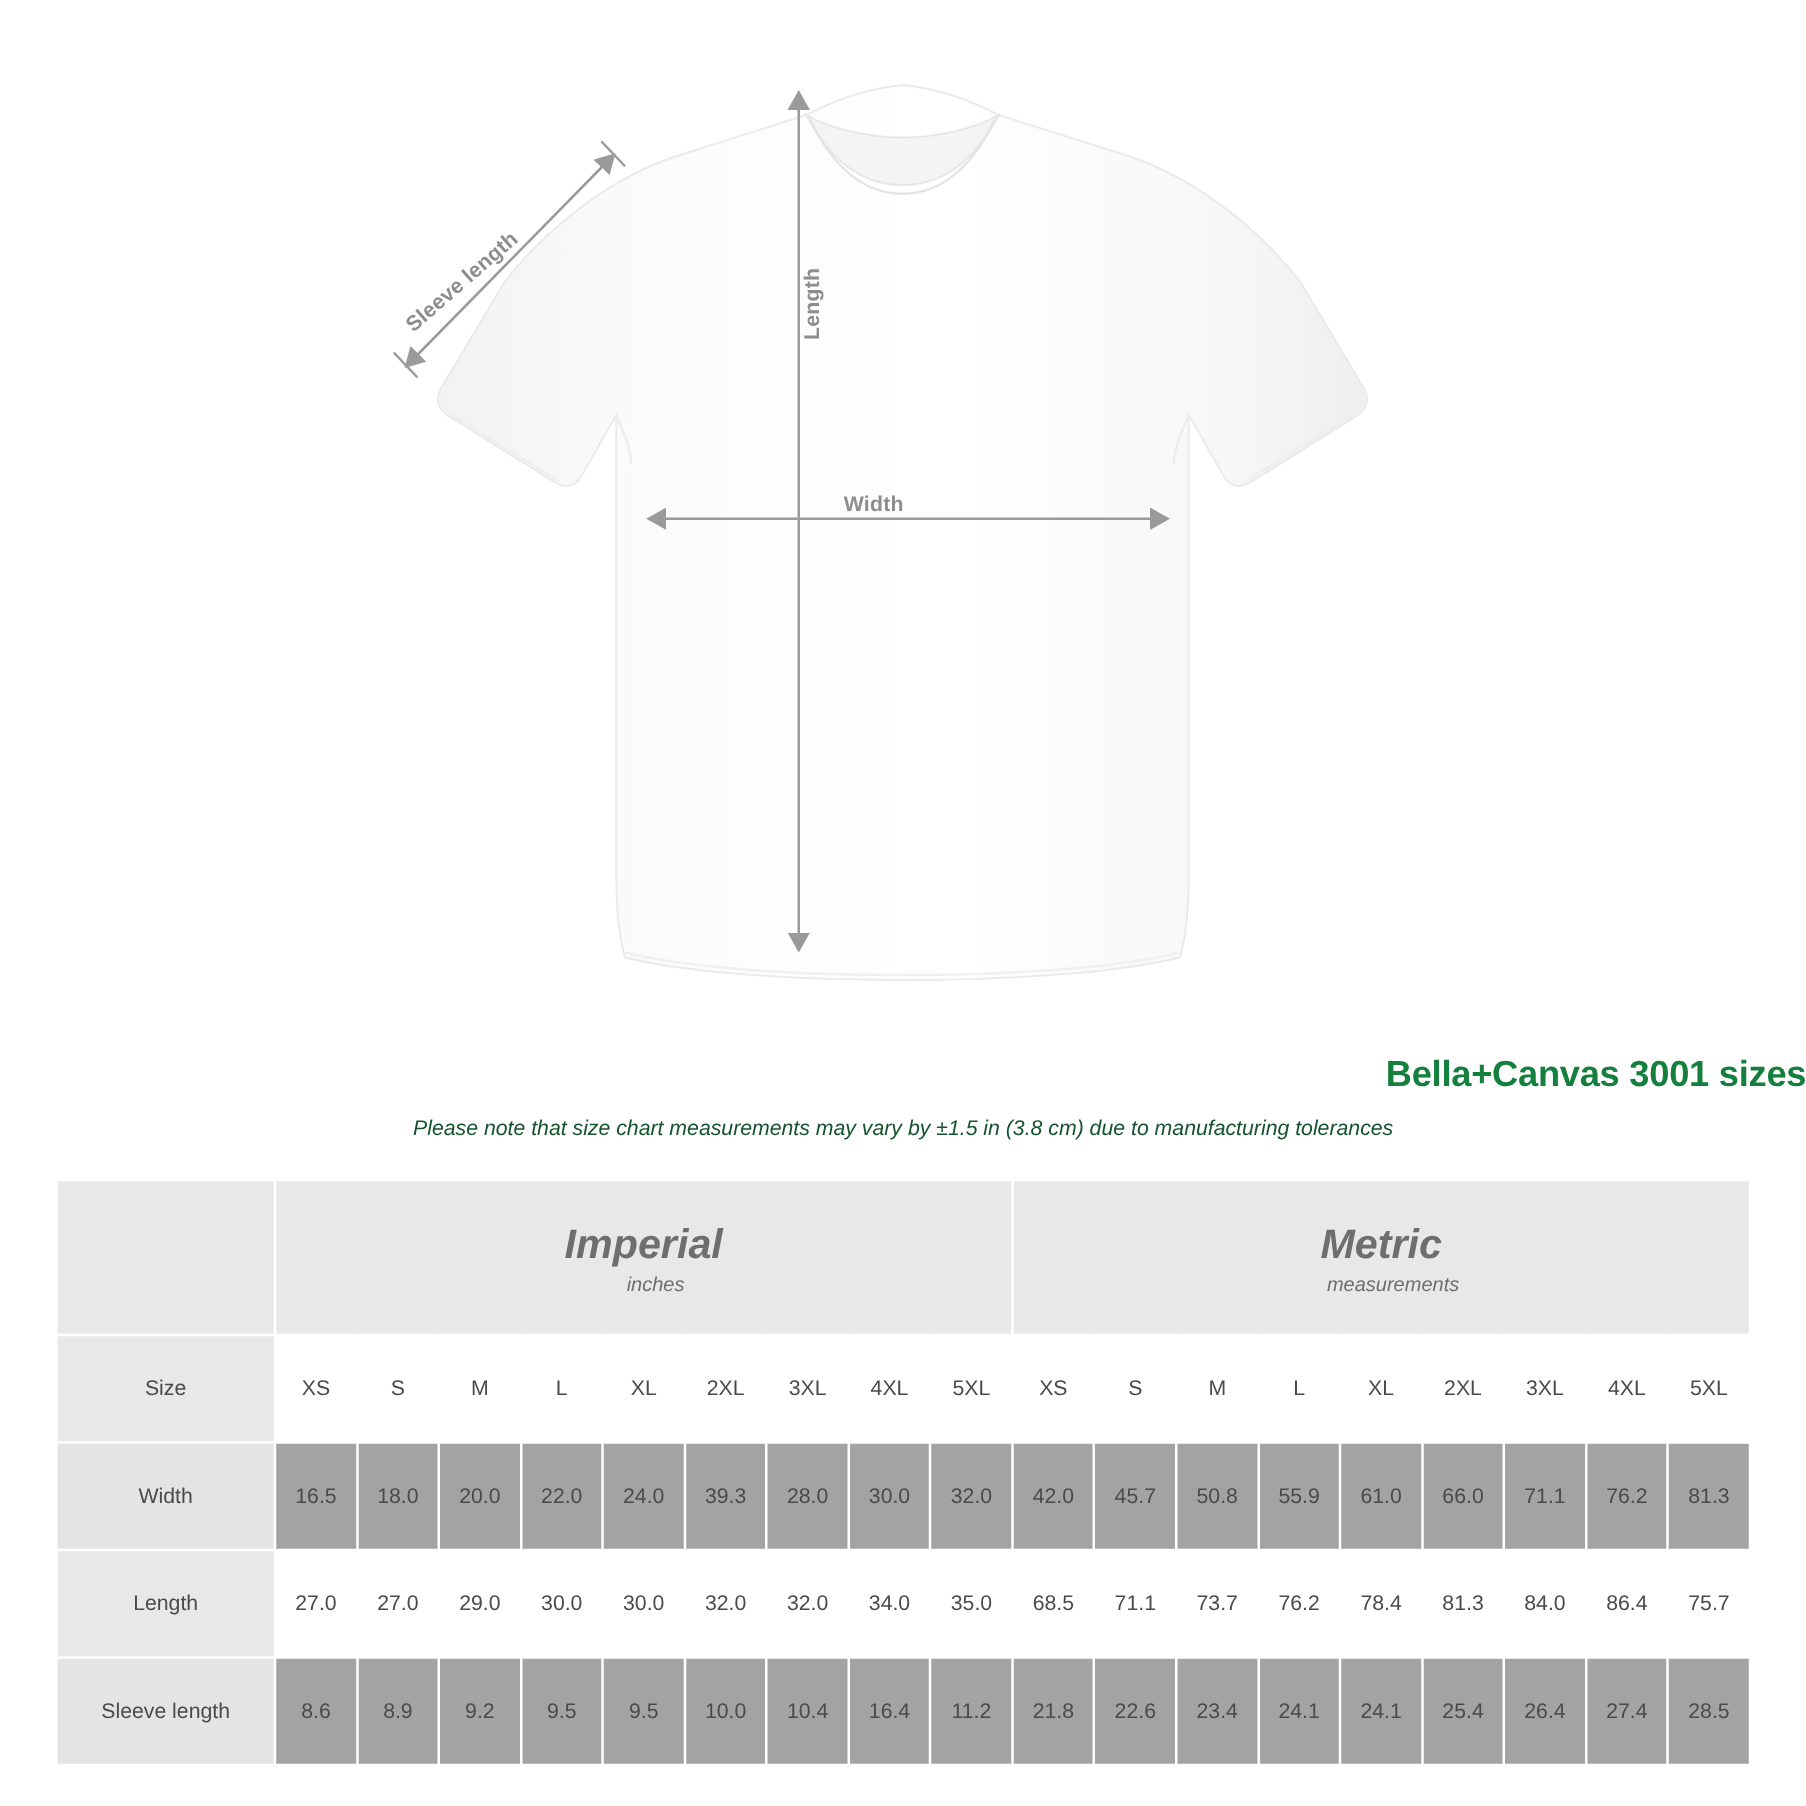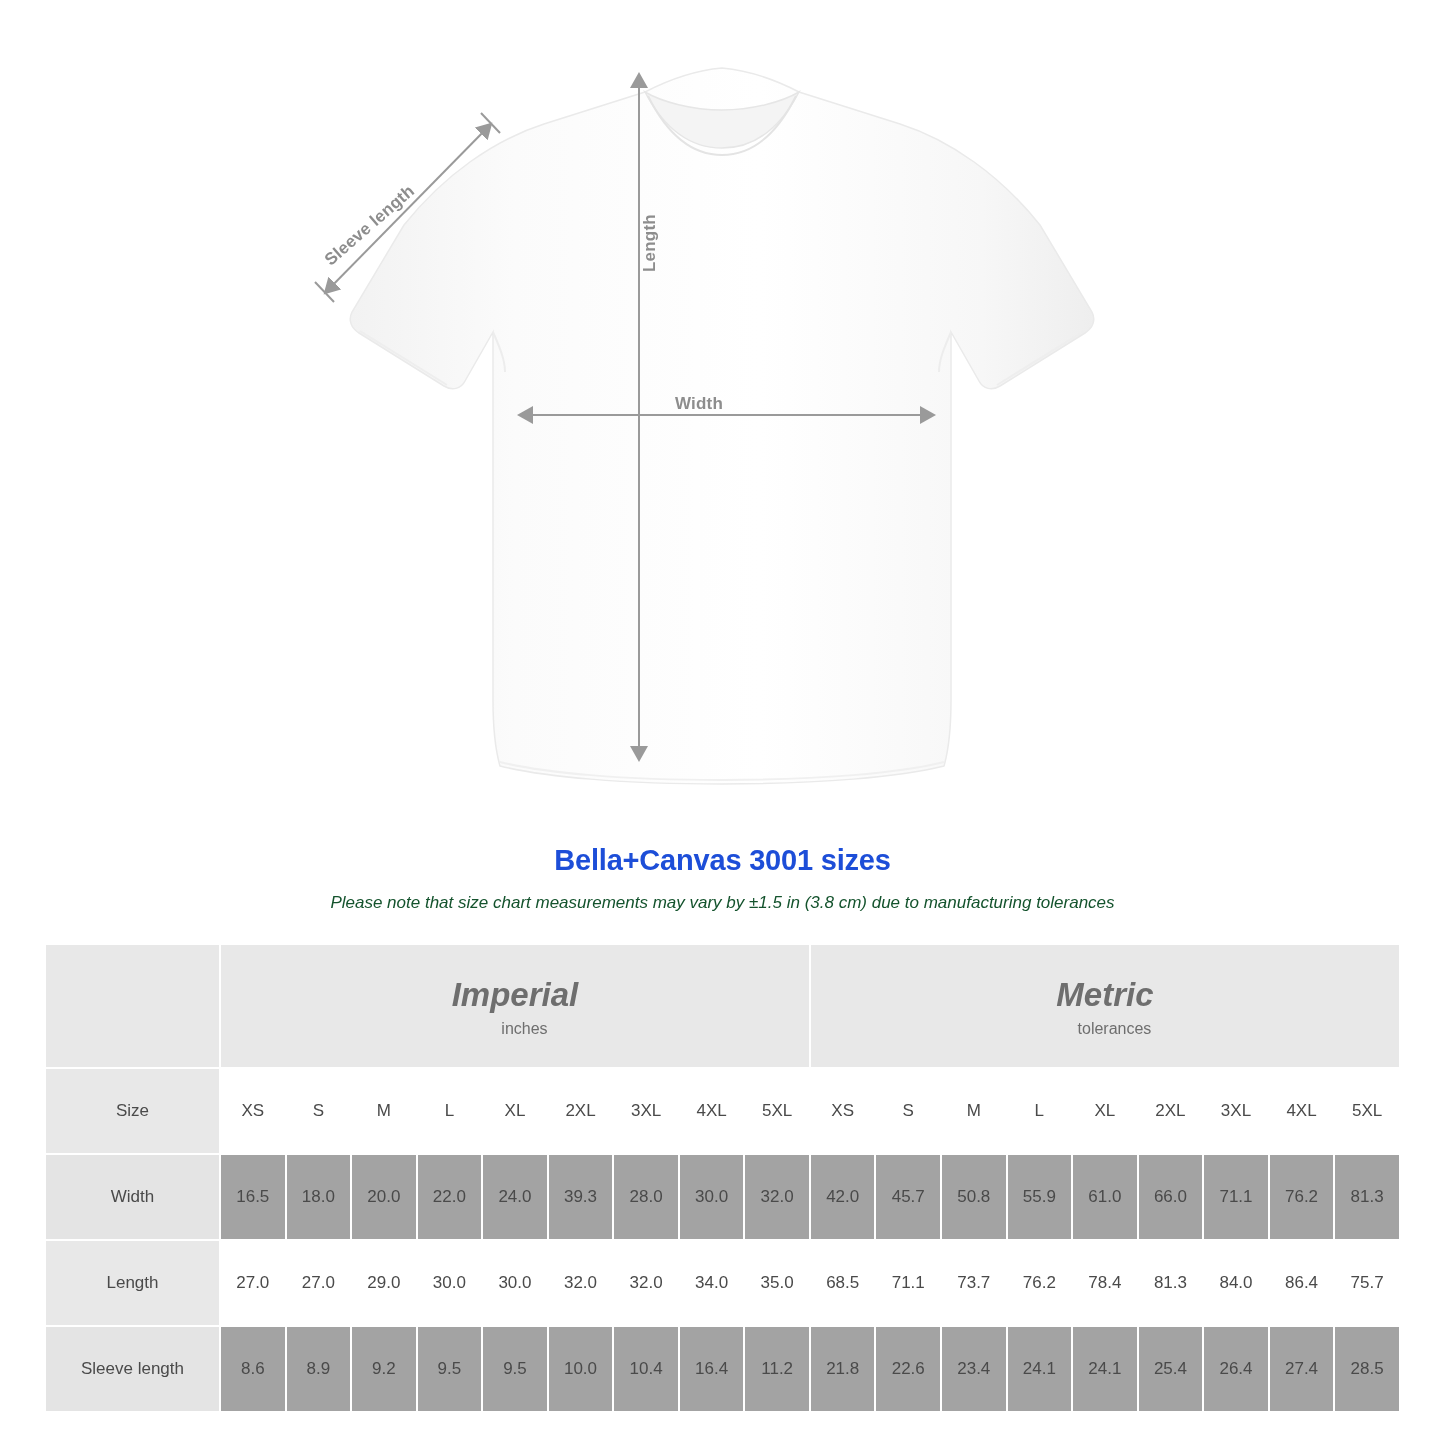--- a/index.html
+++ b/index.html
@@ -58,23 +58,24 @@
   }
 
   
   .title-block {
     text-align: center;
     margin-top: 24px;
   }
   .chart-title {
     font-size: 29px;
     font-weight: bold;
-    color: #1d4ed8;
+    color: #15803d;
     margin: 0;
     letter-spacing: -0.2px;
+    text-align: right;
   }
   .chart-note {
     font-size: 17px;
     font-style: italic;
     color: #14532d;
     margin-top: 16px;
   }
 
   
   .table-wrap {
@@ -101,20 +102,21 @@
   }
   .unit-head .u-name {
     font-size: 33px;
     font-style: italic;
     font-weight: bold;
     color: #6e6e6e;
     line-height: 1.3;
   }
   .unit-head .u-sub {
     font-size: 16px;
+    font-style: italic;
     color: #6e6e6e;
     margin-top: 4px;
     margin-left: 19px;
   }
   .corner-cell {
     background: #e8e8e8 !important;
   }
   .row-label {
     background: #e8e8e8 !important;
     font-weight: bold;
@@ -225,21 +227,21 @@
       </colgroup>
       <tbody>
         <tr>
           <td class="corner-cell"></td>
           <td class="unit-head" colspan="9">
             <div class="u-name">Imperial</div>
             <div class="u-sub">inches</div>
           </td>
           <td class="unit-head" colspan="9">
             <div class="u-name">Metric</div>
-            <div class="u-sub">tolerances</div>
+            <div class="u-sub">measurements</div>
           </td>
         </tr>
 
         <tr class="hdr-row">
           <td class="row-label">Size</td>
           <td>XS</td>
           <td>S</td>
           <td>M</td>
           <td>L</td>
           <td>XL</td>

